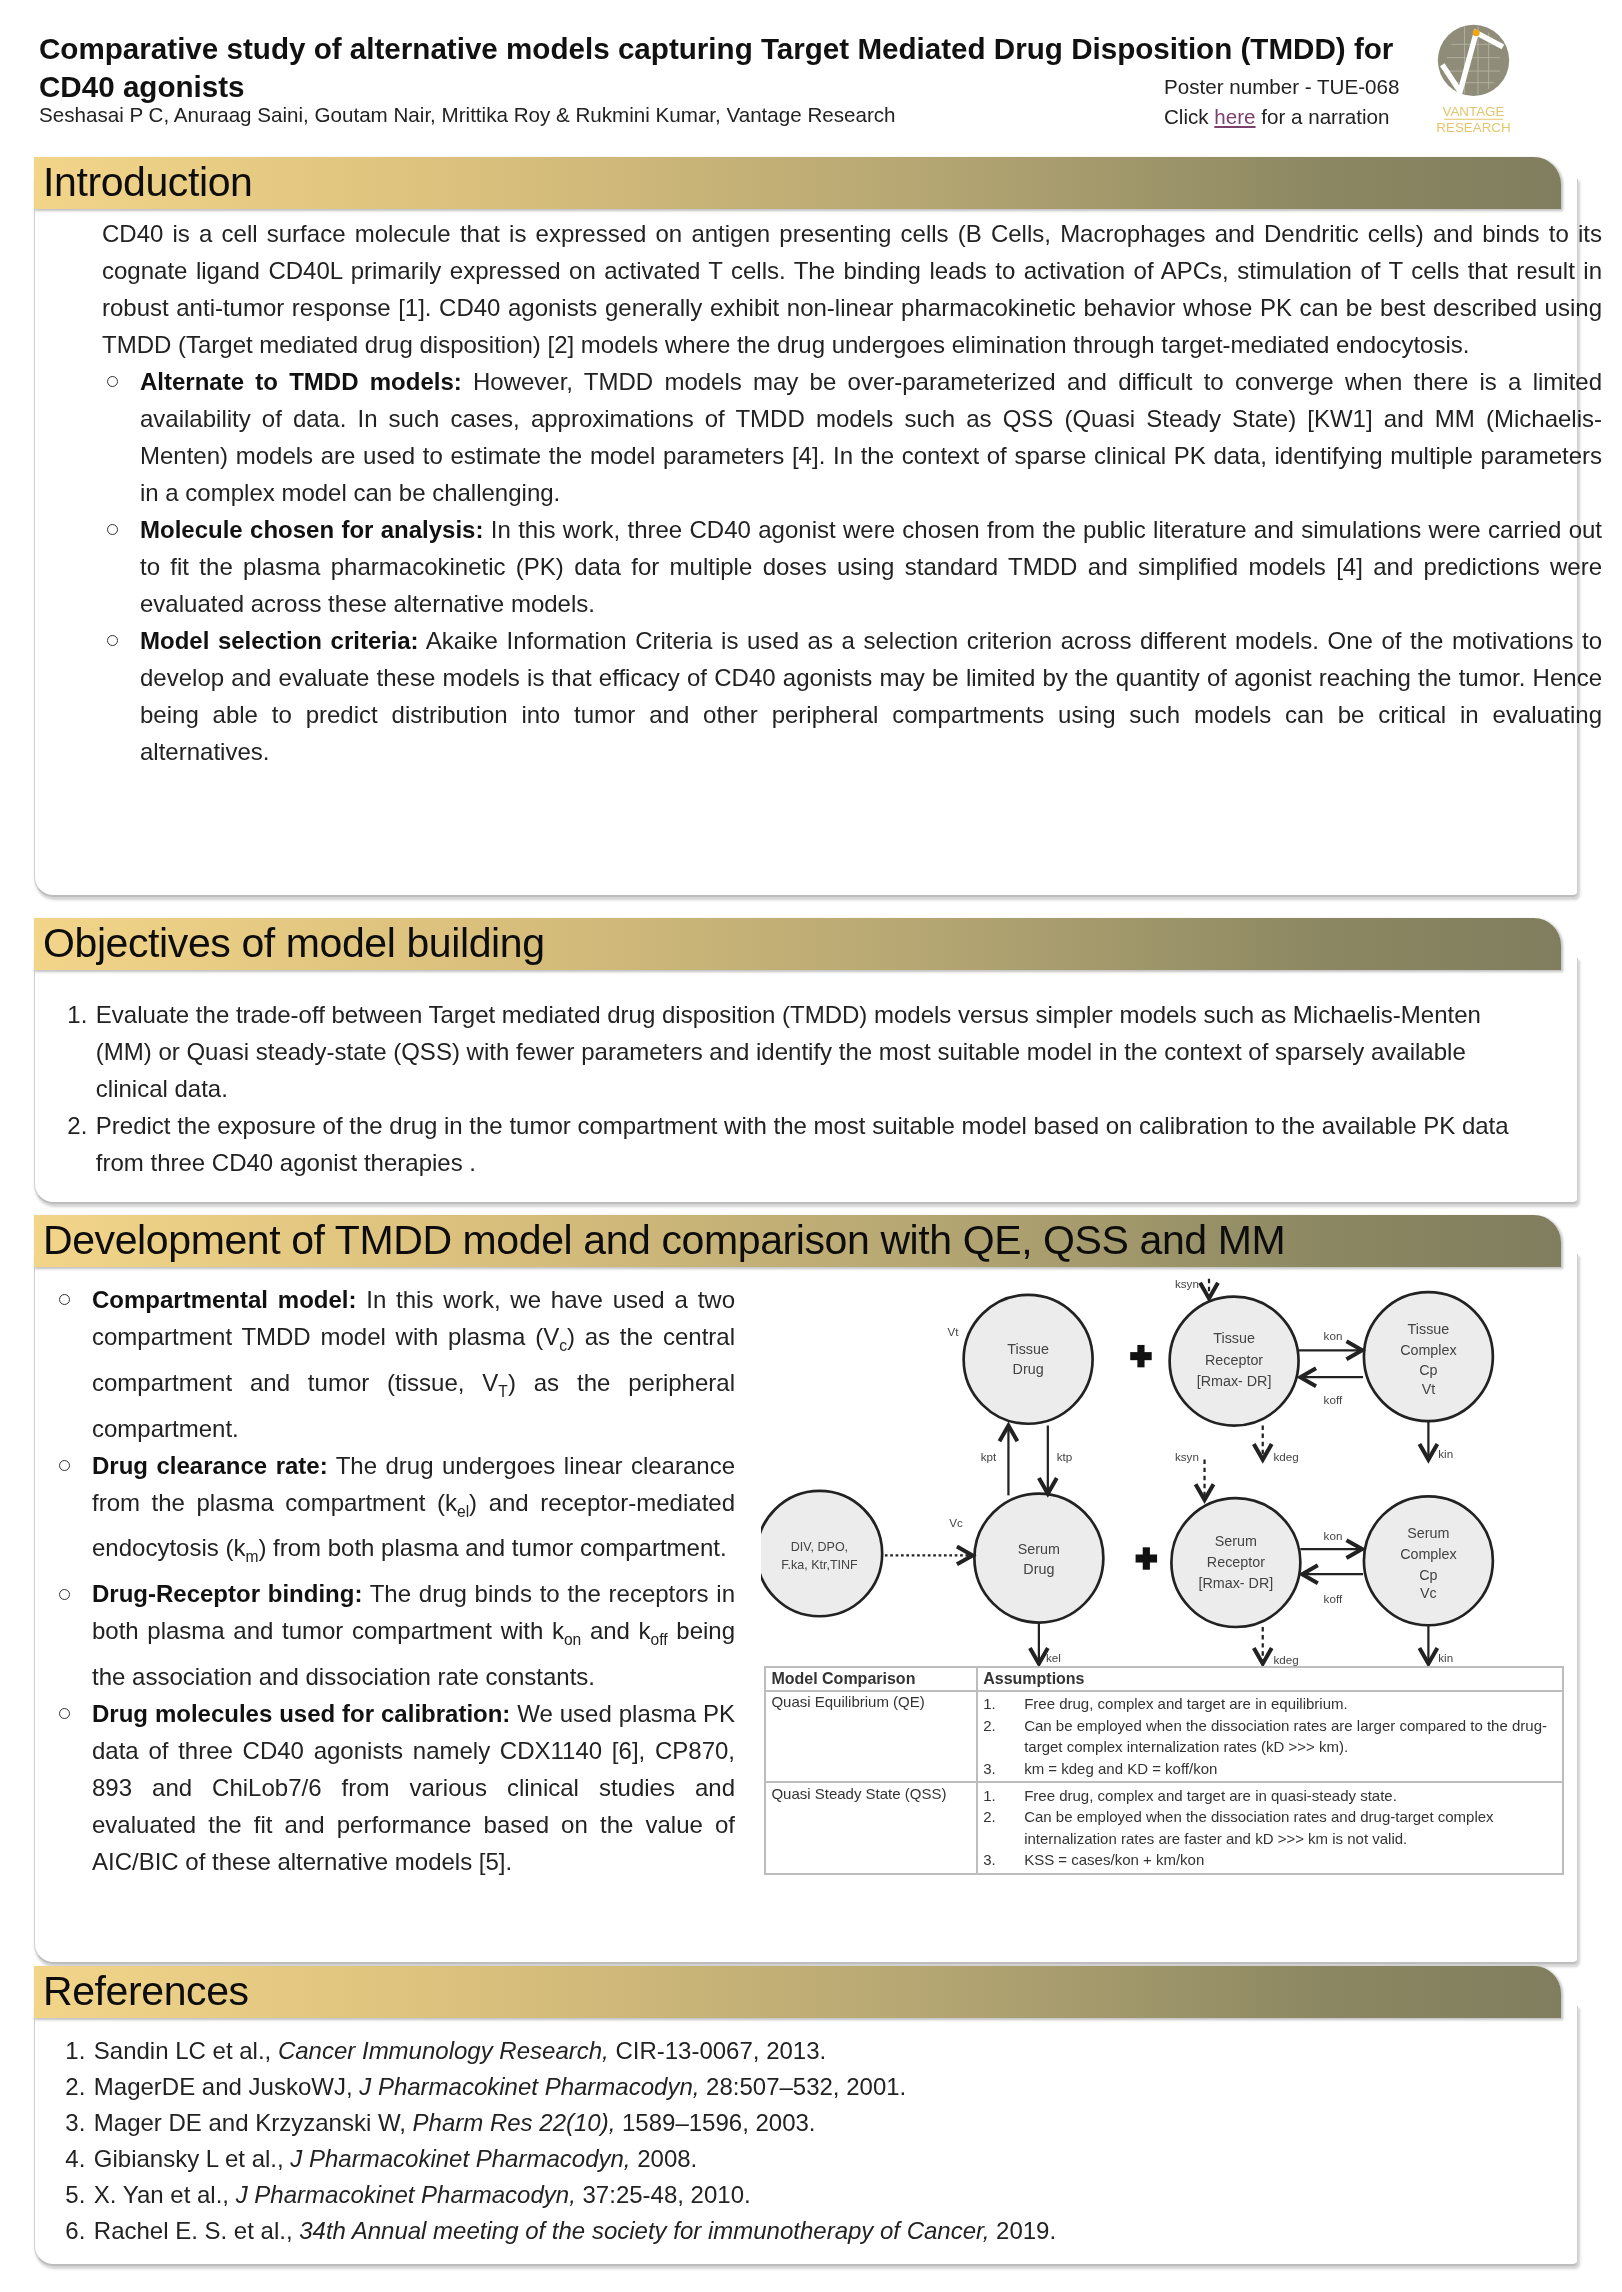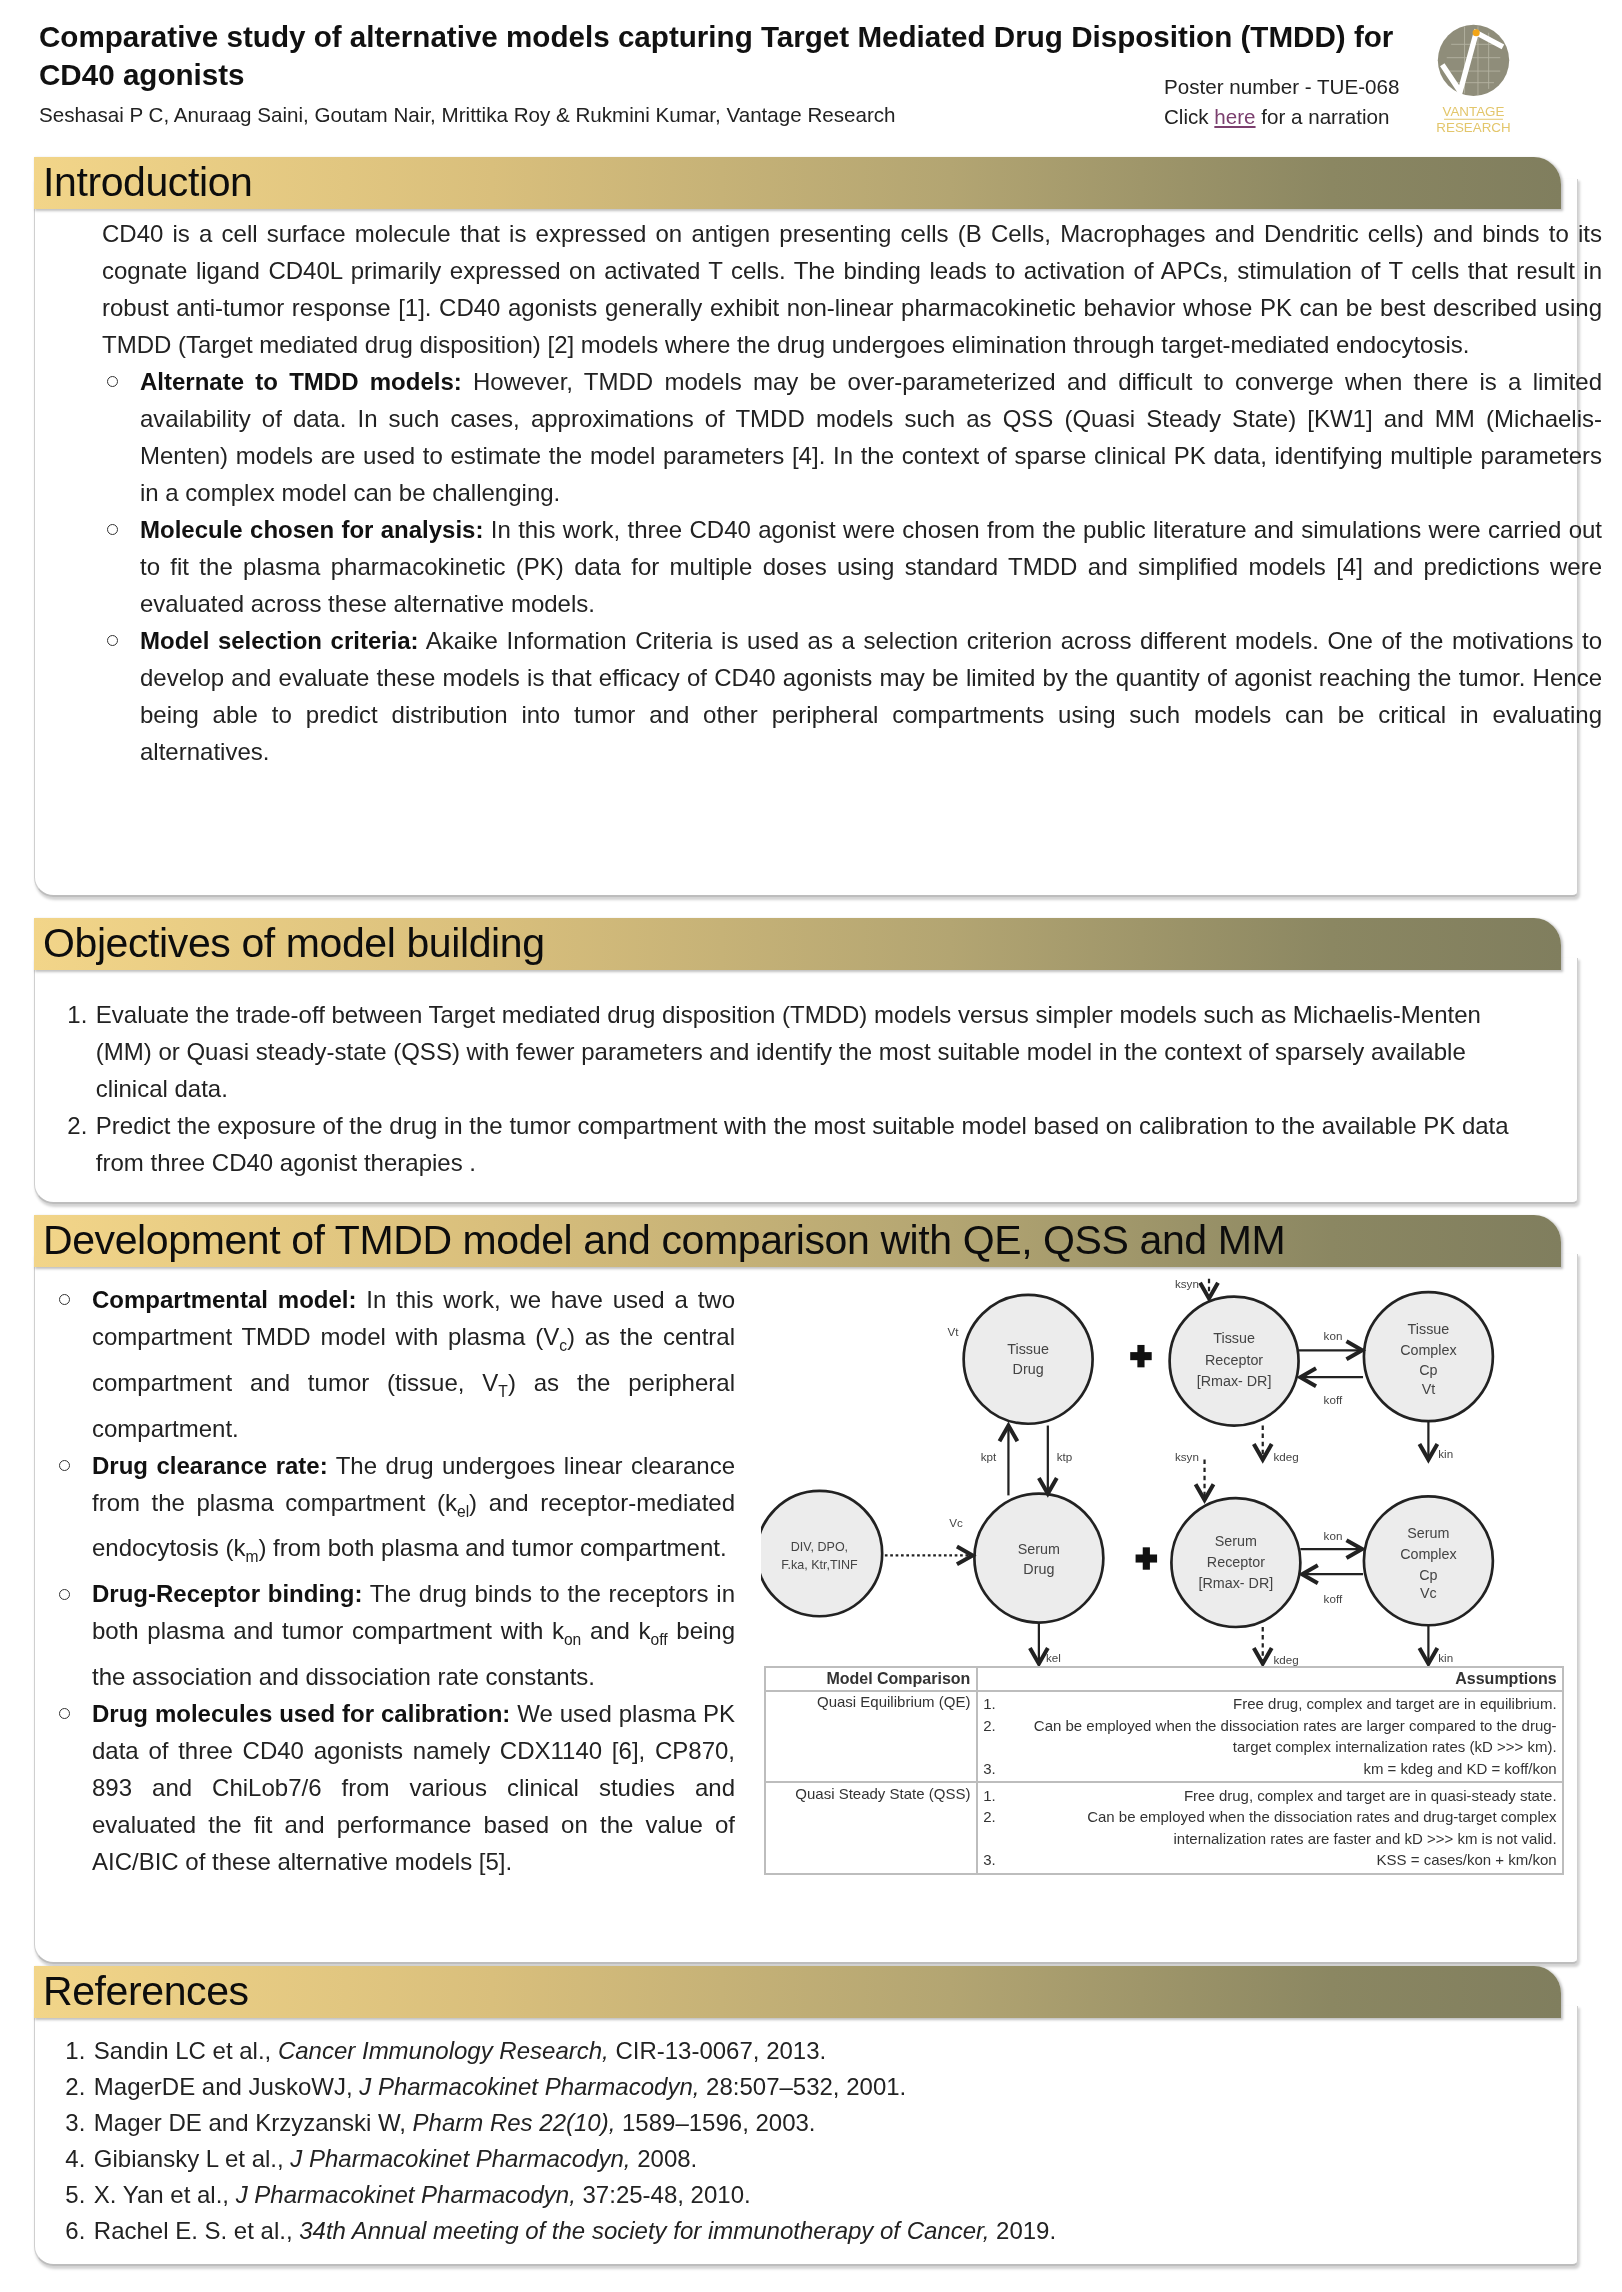--- a/index.html
+++ b/index.html
@@ -1,40 +1,40 @@
 <!DOCTYPE html>
 <html style="font-size:14.3px"><head>
 <meta charset="utf-8">
 <style>
   html,body{margin:0;padding:0;background:#ffffff;}
   body{width:1623px;height:2293px;position:relative;overflow:hidden;font-family:"Liberation Sans",sans-serif;color:#1a1a1a;}
   .abs{position:absolute;}
   
-  .title{left:39px;top:18px;width:1361px;font-size:29.6px;font-weight:bold;line-height:38px;color:#111;}
+  .title{left:39px;top:30px;width:1361px;font-size:29.6px;font-weight:bold;line-height:38px;color:#111;}
   .authors{left:39px;top:103px;font-size:20.6px;color:#222;}
   .poster-info{left:1164px;top:72px;font-size:20.6px;line-height:29.6px;color:#222;}
   .poster-info .link{color:#7b3f6e;text-decoration:underline;cursor:pointer;}
   .logo{left:1424px;top:22.4px;width:99px;height:116px;}
   
   .panel{position:absolute;left:34px;width:1542px;background:#fff;border-left:1.8px solid #cfcfcf;border-right:1.8px solid #cfcfcf;border-bottom:2.7px solid #bdbdbd;border-radius:0 0 5.4px 19.7px;box-shadow:1.8px 2.7px 2.7px rgba(0,0,0,0.18);}
   .sec-head{position:absolute;left:34px;width:1527px;height:52px;background:linear-gradient(90deg,#f2d589 0%,#d9bf7c 30%,#b3a572 60%,#8b8762 85%,#807e5e 100%);border-radius:0 27px 0 0;box-shadow:1.8px 1.8px 2.7px rgba(0,0,0,0.25);}
   .sec-head span{position:absolute;left:9px;top:1.8px;font-size:41px;font-weight:normal;color:#0d0d0d;white-space:nowrap;letter-spacing:-0.4px;}
   .body-text{position:absolute;font-size:24px;line-height:37px;color:#222;text-align:justify;}
   .body-text b{color:#111;}
   ul.bul{list-style:none;margin:0;padding:0;}
   ul.bul li{position:relative;padding-left:38px;text-align:justify;}
   ul.bul li:before{content:"";position:absolute;left:5.4px;top:13.4px;width:9px;height:9px;border:1.8px solid #333;border-radius:50%;}
   ol.num{margin:0;padding:0 0 0 38px;}
   ol.num li{padding-left:1.8px;}
   sub{font-size:65%;}
   
   .diagram{left:761px;top:1276px;width:802px;height:394px;}
   
   .cmp-table{position:absolute;left:764px;top:1666px;width:800px;border-collapse:collapse;font-size:15px;color:#333;}
-  .cmp-table td,.cmp-table th{border:2.7px solid #bdbdbd;vertical-align:top;padding:1.8px 5.4px;text-align:right;margin-top:24px;}
+  .cmp-table td,.cmp-table th{border:2.7px solid #bdbdbd;vertical-align:top;padding:1.8px 5.4px;text-align:left;margin-top:24px;}
   .cmp-table th{font-weight:bold;color:#333;font-size:16px;}
   .cmp-table td.m{width:199px;}
   .cmp-table ol{margin:0;padding-left:0;list-style:none;}
   .cmp-table ol li{position:relative;padding-left:41px;line-height:21.5px;}
   .cmp-table ol li span.n{position:absolute;left:0;}
   .refs{left:56px;top:2033px;font-size:24px;line-height:36px;color:#222;}
   .refs i{font-style:italic;}
 </style>
 </head>
 <body>

